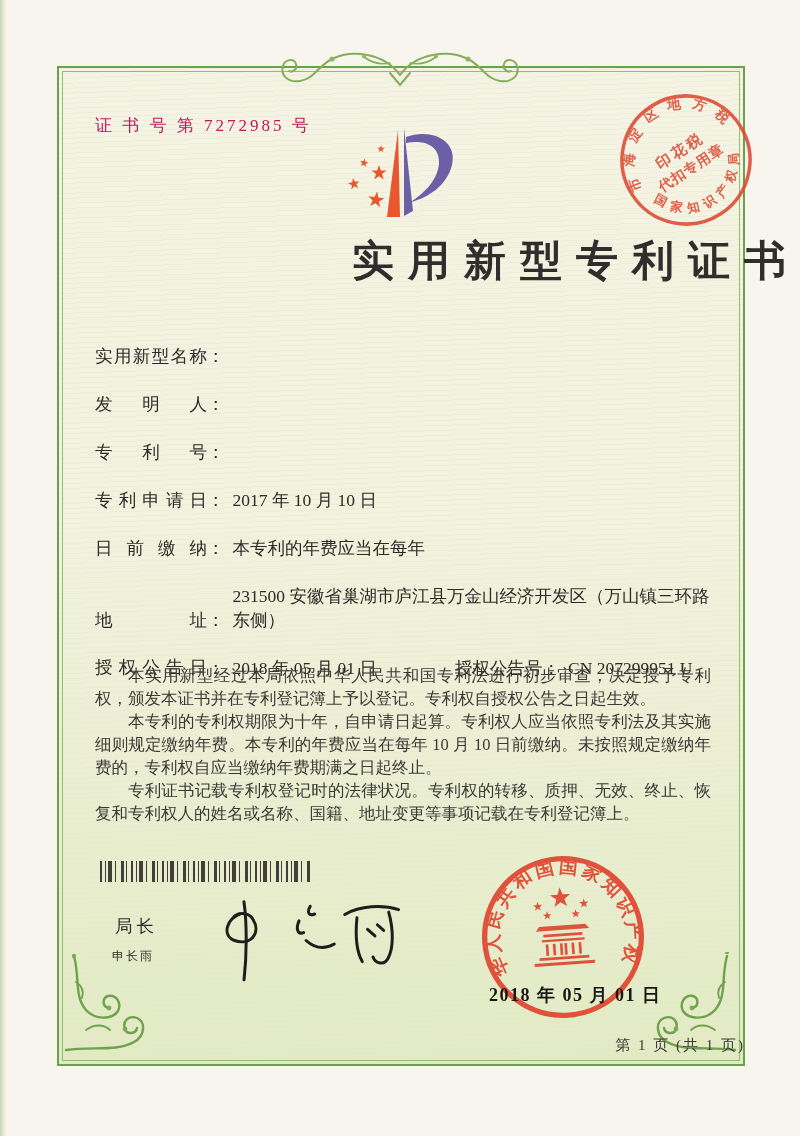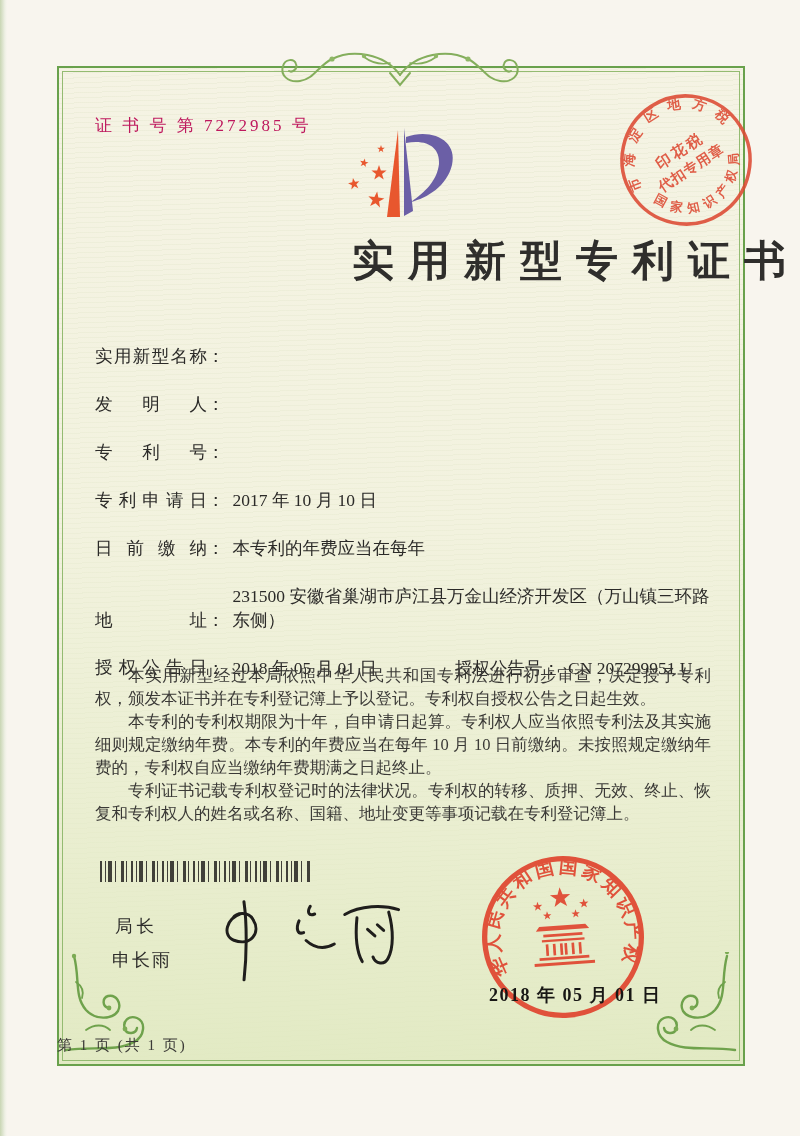--- a/index.html
+++ b/index.html
@@ -43,25 +43,25 @@
   .barcode{left:100px;top:861px;width:212px;height:21px;
     background:repeating-linear-gradient(90deg,
       #23211f 0 2px, rgba(0,0,0,0) 2px 5px,
       #23211f 5px 6px, rgba(0,0,0,0) 6px 8px,
       #23211f 8px 12px, rgba(0,0,0,0) 12px 15px,
       #23211f 15px 16px, rgba(0,0,0,0) 16px 21px,
       #23211f 21px 24px, rgba(0,0,0,0) 24px 26px,
       #23211f 26px 27px, rgba(0,0,0,0) 27px 31px);
     opacity:.85;}
   .signer-title{left:115px;top:914px;font-size:17.5px;letter-spacing:4px;}
-  .signer-name{left:112px;top:948px;font-size:18px;letter-spacing:2px;}
+  .signer-name{left:112px;top:948px;font-size:12px;letter-spacing:2px;}
   .sig-svg{left:208px;top:890px;transform:rotate(-3deg);}
   .seal-svg{left:474px;top:848px;}
   .seal-date{left:489px;top:983px;font-size:18px;font-weight:600;letter-spacing:1.5px;color:#181715;z-index:6;}
-  .footer{left:57px;top:1036px;width:688px;text-align:left;font-size:15px;letter-spacing:2px;color:#3a3936;}
+  .footer{left:57px;top:1036px;width:688px;text-align:right;font-size:15px;letter-spacing:2px;color:#3a3936;}
   .stamp-svg{left:606px;top:80px;}
   .logo-svg{left:336px;top:120px;}
   .orn-top{left:268px;top:47px;}
   .orn-bl{left:60px;top:952px;}
   .orn-br{left:637px;top:952px;transform:scale(-1,1);}
   svg{display:block;}
 </style>
 </head>
 <body>
 

